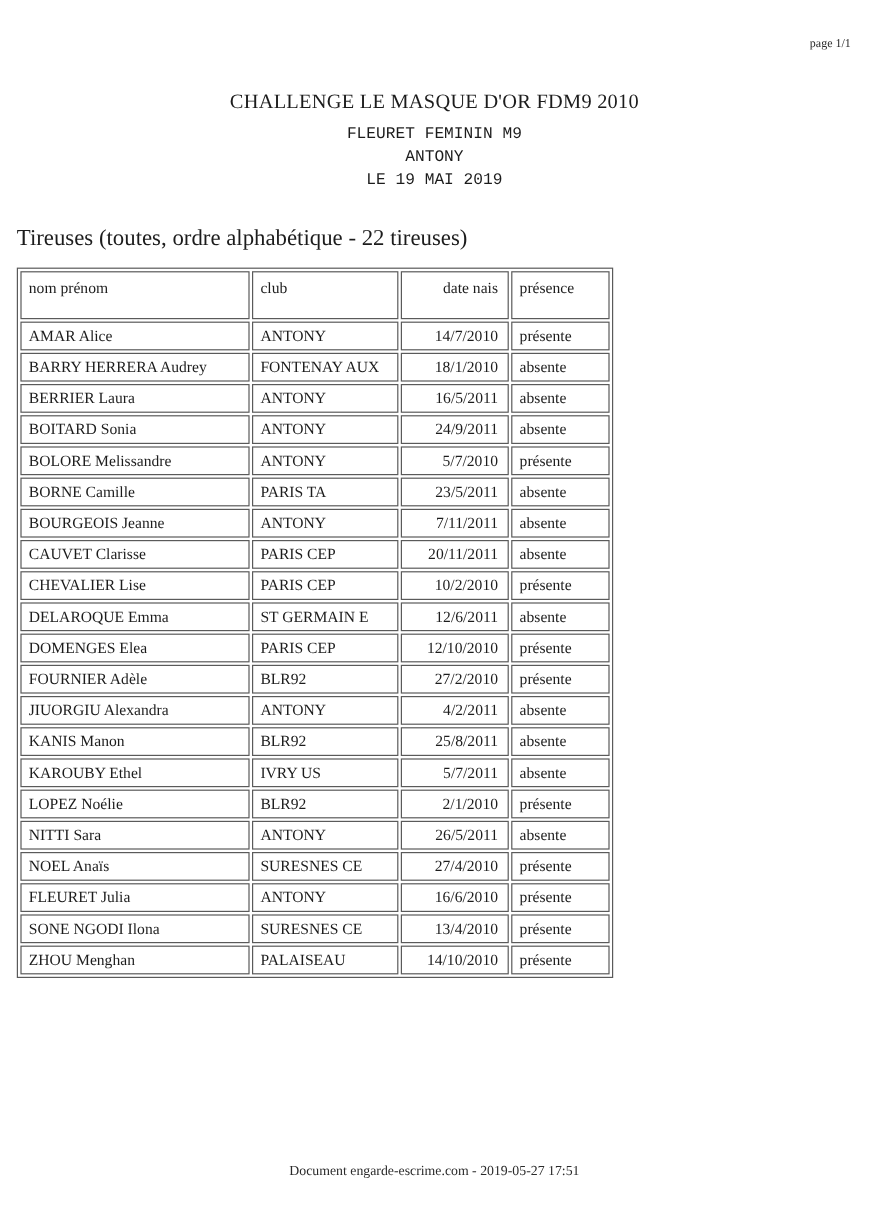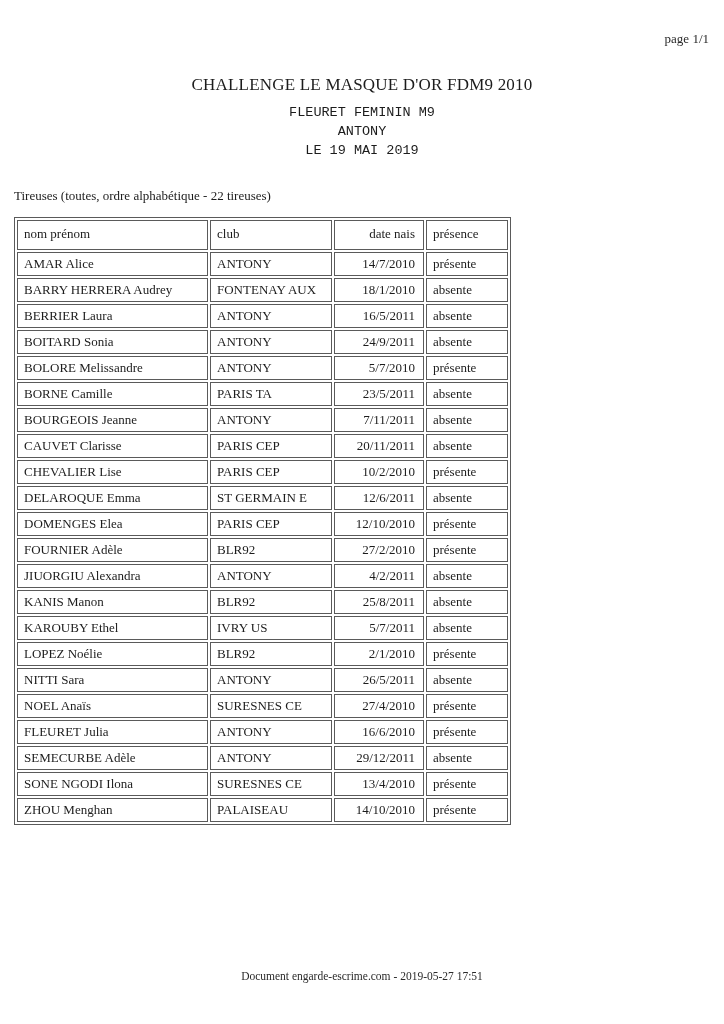--- a/index.html
+++ b/index.html
@@ -9,21 +9,21 @@
     height: 1024px;
     position: relative;
     font-family: "Liberation Serif", "DejaVu Serif", serif;
     color: #1c1c1c;
     overflow: hidden;
   }
   .page-number {
     position: absolute;
     top: 31px;
     right: 15px;
-    font-size: 13px;
+    font-size: 10px;
     color: #2a2a2a;
   }
   .title-block {
     padding-top: 33px;
     text-align: center;
     margin-top: 42px;
   }
   .doc-title {
     font-size: 17px;
     line-height: 20px;
@@ -31,21 +31,21 @@
     letter-spacing: 0.2px;
   }
   .doc-subtitle {
     font-size: 13.5px;
     line-height: 19px;
     font-family: Liberation Mono, monospace;
   }
   .doc-subtitle.first { margin-top: 8px; }
   .section-label {
     margin: 28px 0 0 14px;
-    font-size: 13px;
+    font-size: 19px;
   }
   table.roster {
     margin: 13px 0 0 14px;
     width: 497px;
     table-layout: fixed;
     border-collapse: separate;
     border-spacing: 2px;
     border: 1px solid #5a5a5a;
   }
   col.c-name { width: 191px; }
@@ -57,21 +57,21 @@
     font-size: 13px;
     font-weight: normal;
     text-align: left;
     vertical-align: middle;
     padding: 3px 6px;
     line-height: 16px;
     white-space: nowrap;
     overflow: hidden;
   }
   .roster th {
-    padding: 5px 6px 7px 6px;
+    padding: 5px 6px 17px 6px;
   }
   .roster th.right, .roster td.right {
     text-align: right;
     padding-right: 8px;
   }
   .footer {
     position: absolute;
     top: 970px;
     left: 0;
     width: 100%;
@@ -218,26 +218,20 @@
         <td class="right">27/4/2010</td>
         <td>présente</td>
       </tr>
       <tr>
         <td>FLEURET Julia</td>
         <td>ANTONY</td>
         <td class="right">16/6/2010</td>
         <td>présente</td>
       </tr>
       <tr>
-        <td>SEMECURBE Adèle</td>
-        <td>ANTONY</td>
-        <td class="right">29/12/2011</td>
-        <td>absente</td>
-      </tr>
-      <tr>
         <td>SONE NGODI Ilona</td>
         <td>SURESNES CE</td>
         <td class="right">13/4/2010</td>
         <td>présente</td>
       </tr>
       <tr>
         <td>ZHOU Menghan</td>
         <td>PALAISEAU</td>
         <td class="right">14/10/2010</td>
         <td>présente</td>

